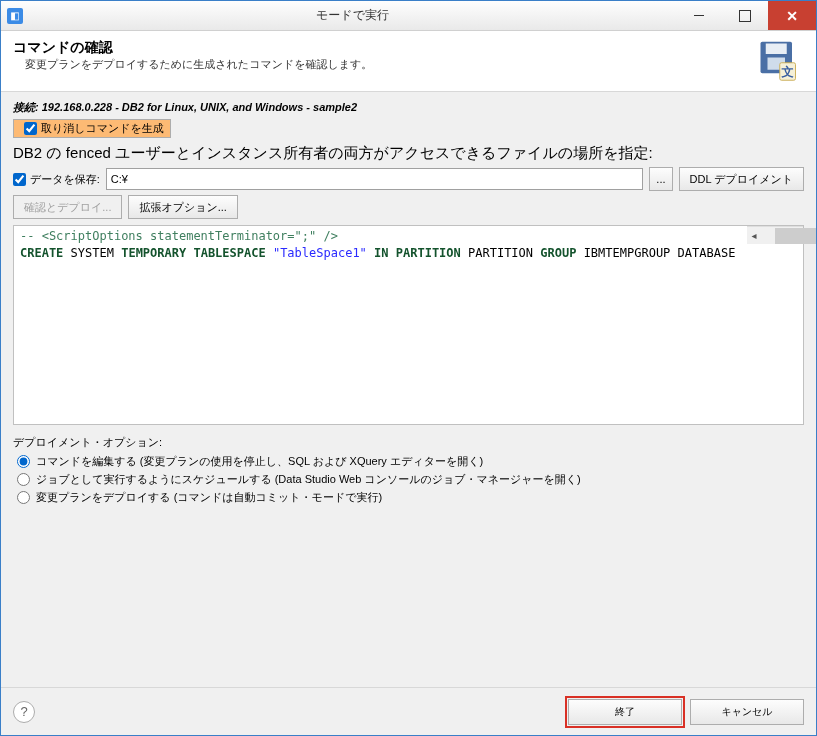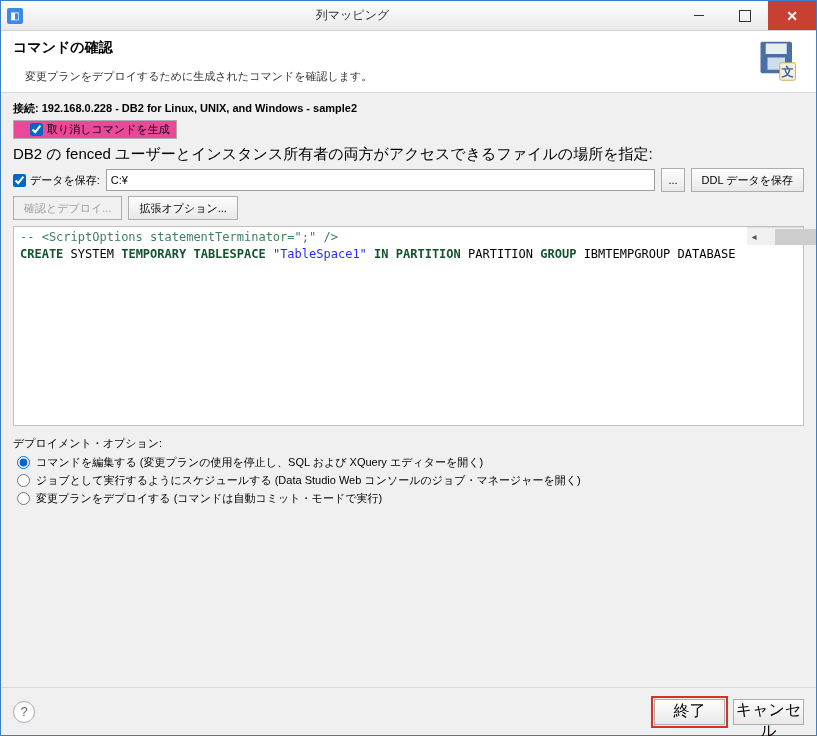--- a/index.html
+++ b/index.html
@@ -17,37 +17,37 @@
 .titlebar .title { flex: 1; text-align: center; font-size: 12px; color: #333; }
 .winbtns { display: flex; height: 100%; }
 .winbtn { width: 46px; height: 100%; display: flex; align-items: center; justify-content: center; font-size: 14px; color: #333; }
 .winbtn.close { background: #c84031; color: #fff; width: 48px;}
 .winbtn.min::before { content:""; width:10px; height:1.5px; background:#333; display:block;}
 .winbtn.max::before { content:""; width:10px; height:10px; border:1.5px solid #333; display:block;}
 .winbtn.close::before { content:"✕"; font-weight:bold; }
 
 .header-area { background:#fff; padding:8px 12px 8px 12px; display:flex; }
 .header-text { flex:1; }
-.header-title { font-weight:bold; font-size:14px; margin-bottom:12px;}
+.header-title { font-weight:bold; font-size:14px; margin-bottom:0;}
 .header-sub { font-size:11px; margin-left:12px; color:#333;}
 .header-icon {
   width: 44px; height:44px; margin-right:4px;
   display:flex; align-items:center; justify-content:center;
 }
 .header-icon svg { width: 42px; height: 42px; }
 
 .divider { height:1px; background:#d8d8d8; }
 
 .content { padding:8px 12px 0 12px; flex:1; display:flex; flex-direction:column; overflow:hidden; }
-.conn-label { font-size:11px;}
+.conn-label { font-size:11px;font-style:italic;}
 .conn-label b { font-weight:bold; }
 .row { display:flex; align-items:center; margin-top:4px; gap:6px;}
 .checkbox { display:flex; align-items:center; gap:4px; font-size:11px;}
 .checkbox input { width:13px; height:13px; accent-color:#0066cc;}
-.checkbox.boxed { border:1px solid #adadad; background:#ec4899; padding:1px 6px 1px 16px; }
+.checkbox.boxed { border:1px solid #adadad; background:#fdba74; padding:1px 6px 1px 10px; }
 .subtext { font-size:15px; margin-top:6px;}
 .path-row input[type=text]{
   flex:1; height:22px; border:1px solid #a0a0a0; background:#fff; padding:0 4px; font-size:11px;
 }
 .btn { height:24px; padding:0 10px; border:1px solid #adadad; background:linear-gradient(#fdfdfd,#e8e8e8); font-size:11px; cursor:pointer; }
 .btn.small { padding:0 6px; }
 .btn:disabled { color:#a0a0a0; background:#f0f0f0;}
 
 .code-area {
   flex:1; margin-top:6px; border:1px solid #c0c0c0; background:#fff;
@@ -63,32 +63,32 @@
 .sb-arrow { width:14px; height:16px; display:flex; align-items:center; justify-content:center; color:#555; font-size:10px;}
 
 .deploy-opts { margin-top:10px;}
 .deploy-opts-title { font-size:11px; margin-bottom:4px;}
 .radio-row { display:flex; align-items:center; gap:6px; margin:3px 0 3px 4px; font-size:11px;}
 .radio-row input { width:13px; height:13px; accent-color:#0066cc;}
 
 .footer { height:48px; border-top:1px solid #d8d8d8; background:#f0f0f0; display:flex; align-items:center; padding:0 12px; gap:8px; }
 .help-btn { width:22px; height:22px; border:1px solid #adadad; border-radius:50%; display:flex; align-items:center; justify-content:center; color:#666; background:#fff; font-size:13px; }
 .footer .spacer { flex:1; }
-.footer .main-btn { width:71px; height:26px; border:1px solid #adadad; background:linear-gradient(#fdfdfd,#e8e8e8); font-size:16px; }
+.footer .main-btn { width:114px; height:26px; border:1px solid #adadad; background:linear-gradient(#fdfdfd,#e8e8e8); font-size:10px; }
 .footer .main-btn.finish { outline:2px solid #d93025; outline-offset:1px; }
 
 </style>
 </head>
 <body>
 
 <div class="window">
 
   <div class="titlebar">
     <div class="icon-sys">◧</div>
-    <div class="title">列マッピング</div>
+    <div class="title">モードで実行</div>
     <div class="winbtns">
       <div class="winbtn min"></div>
       <div class="winbtn max"></div>
       <div class="winbtn close"></div>
     </div>
   </div>
 
   <div class="header-area">
     <div class="header-text">
       <div class="header-title">コマンドの確認</div>
@@ -121,21 +121,21 @@
 
     <div class="subtext">DB2 の fenced ユーザーとインスタンス所有者の両方がアクセスできるファイルの場所を指定:</div>
 
     <div class="row path-row">
       <label class="checkbox">
         <input type="checkbox" checked="" style="">
         <span>データを保存:</span>
       </label>
       <input type="text" value="C:¥" style="">
       <button class="btn small">...</button>
-      <button class="btn">DDL データを保存</button>
+      <button class="btn">DDL デプロイメント</button>
     </div>
 
     <div class="row">
       <button class="btn" disabled="">確認とデプロイ...</button>
       <button class="btn">拡張オプション...</button>
     </div>
 
     <div class="code-area">
       <div class="code-body">
         <div><span class="ln-comment">-- &lt;ScriptOptions statementTerminator=";" /&gt;</span></div>

